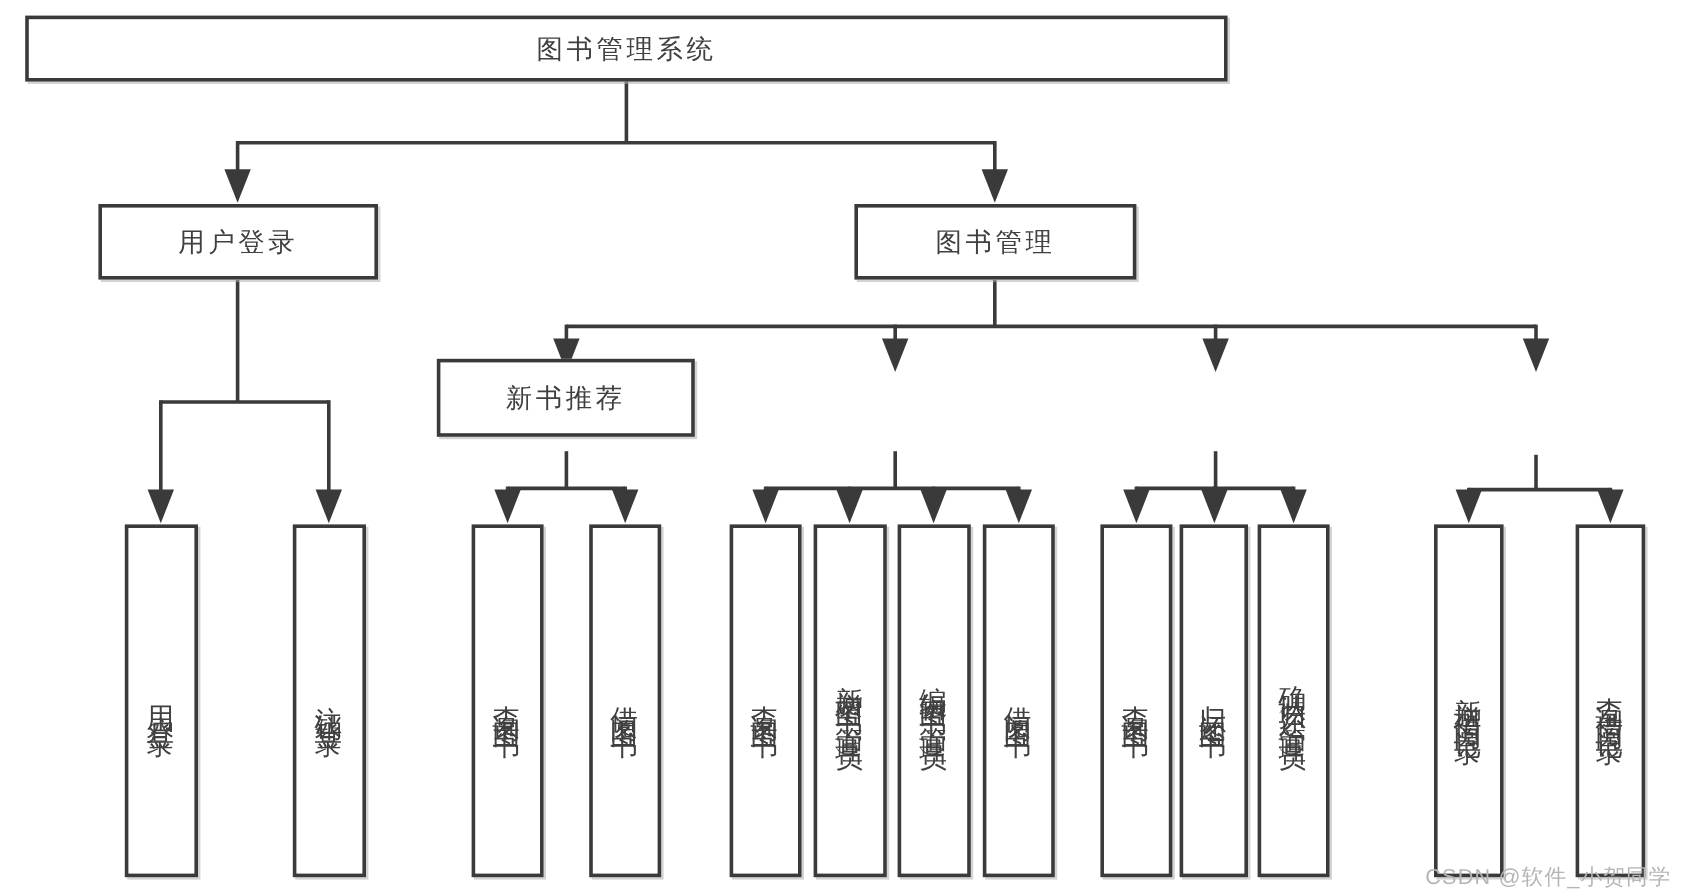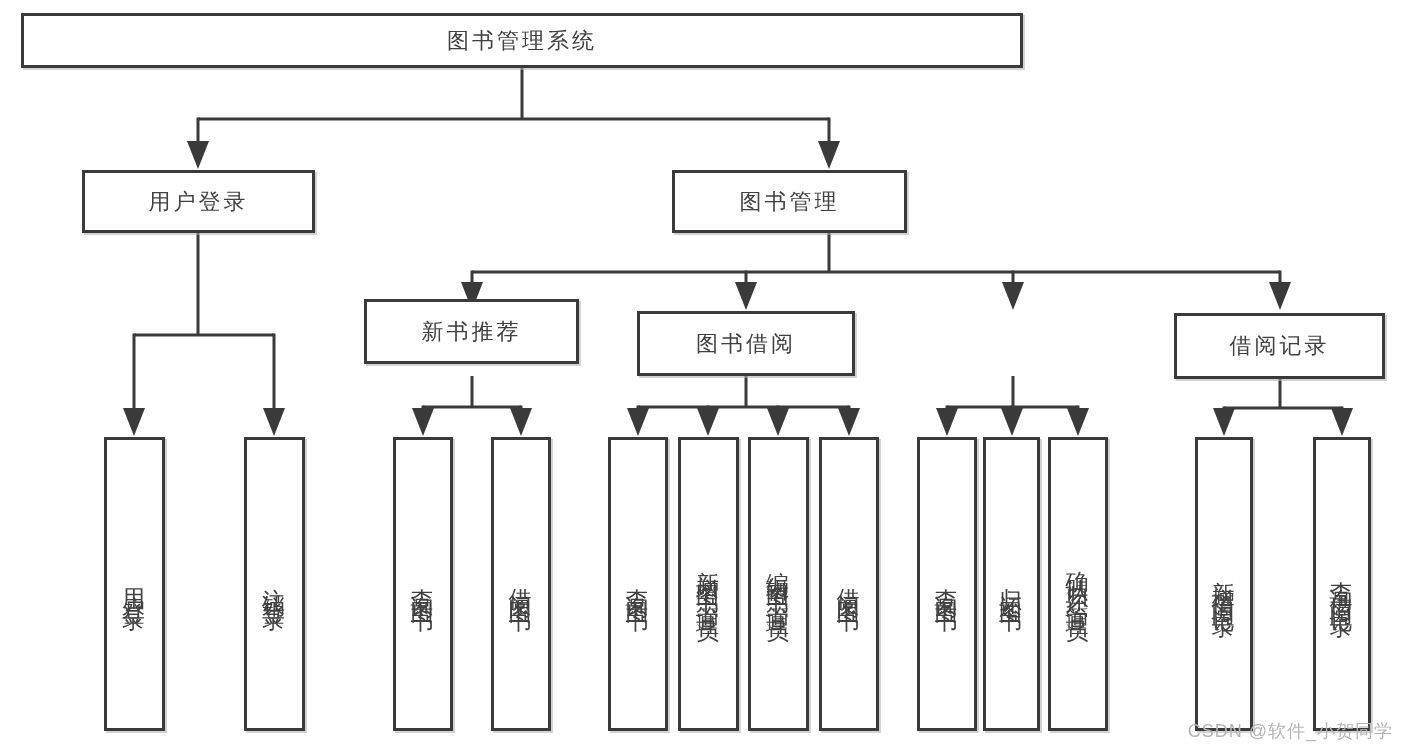--- a/index.html
+++ b/index.html
@@ -88,25 +88,23 @@
       <polygon points="1001,408 1023,408 1012,436"></polygon>
       <polygon points="1067,408 1089,408 1078,436"></polygon>
       <polygon points="1213,408 1235,408 1224,436"></polygon>
       <polygon points="1331,408 1353,408 1342,436"></polygon>
     </g>
   </svg>
 
   <div class="node h" style="left:21px;top:13px;width:1002px;height:55px">图书管理系统</div>
 
   <div class="node h" style="left:82px;top:170px;width:233px;height:63px">用户登录</div>
-  <div class="node h" style="left:672px;top:170px;width:235px;height:63px">图书管理</div>
+  <div class="node h" style="left:712px;top:170px;width:235px;height:63px">图书管理</div>
 
   <div class="node h" style="left:364px;top:299px;width:215px;height:65px">新书推荐</div>
-  <div class="node h" style="left:637px;top:311px;width:218px;height:65px">图书借阅</div>
-  <div class="node h" style="left:1174px;top:313px;width:211px;height:66px">借阅记录</div>
 
   <div class="node v" style="left:104px;top:437px;width:61px;height:294px">用户登录</div>
   <div class="node v" style="left:244px;top:437px;width:61px;height:294px">注销登录</div>
 
   <div class="node v" style="left:393px;top:437px;width:60px;height:294px">查询图书</div>
   <div class="node v" style="left:491px;top:437px;width:60px;height:294px">借阅图书</div>
 
   <div class="node v" style="left:608px;top:437px;width:60px;height:294px">查询图书</div>
   <div class="node v" style="left:678px;top:437px;width:61px;height:294px">新增图书（管理员）</div>
   <div class="node v" style="left:748px;top:437px;width:61px;height:294px">编辑图书（管理员）</div>

